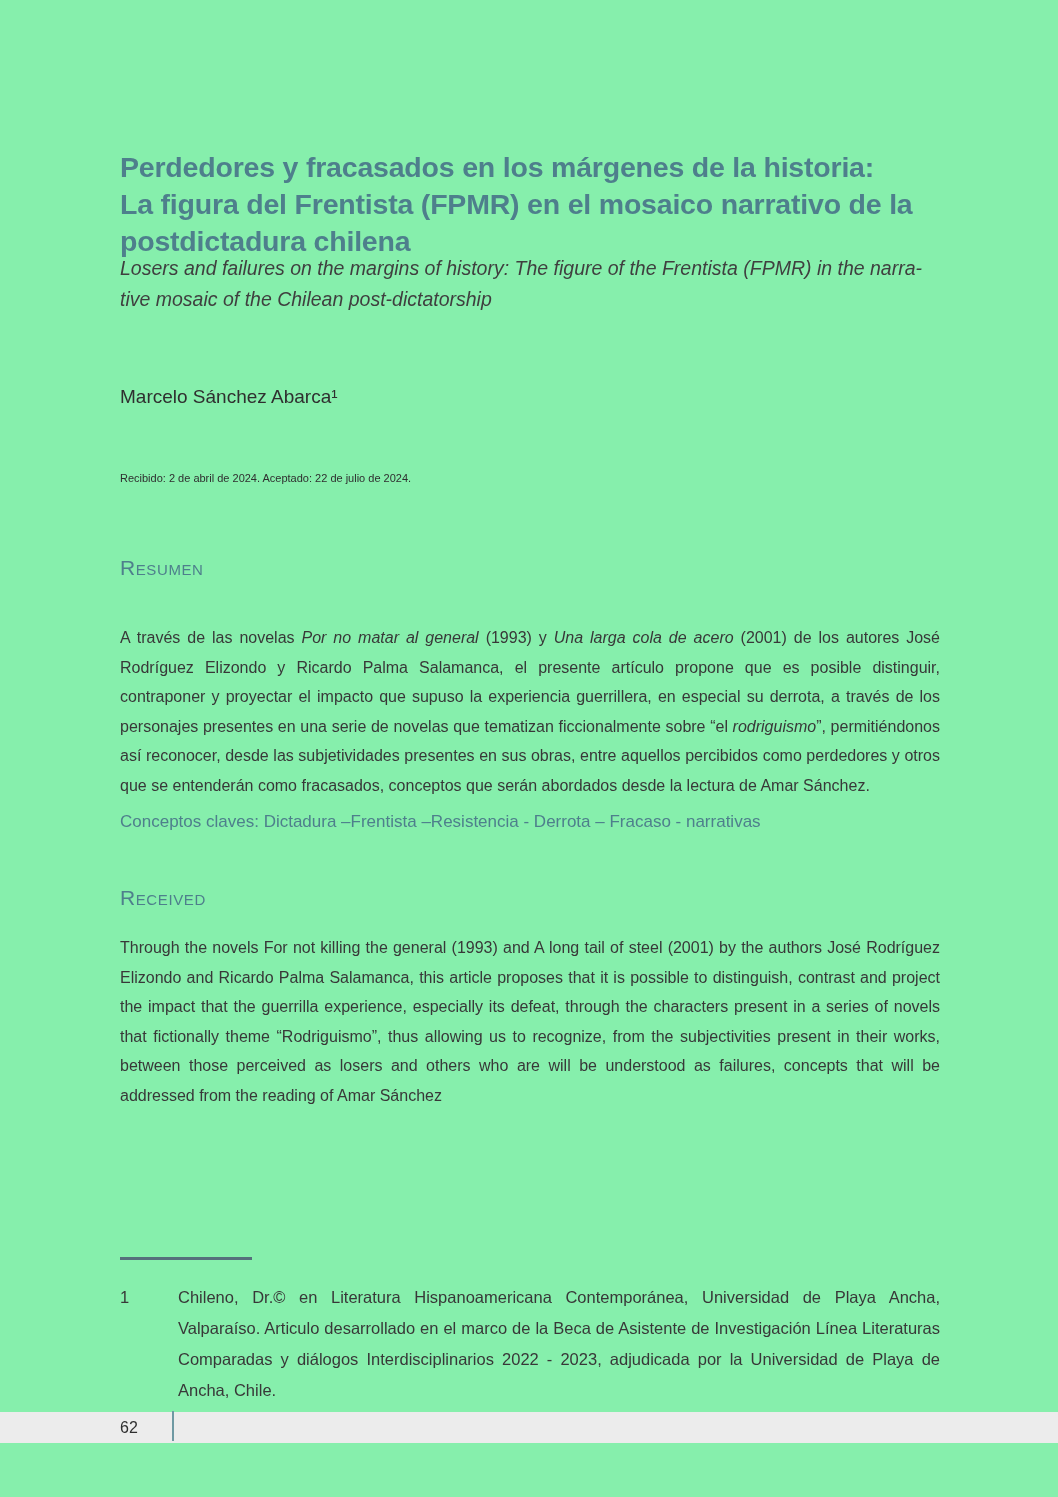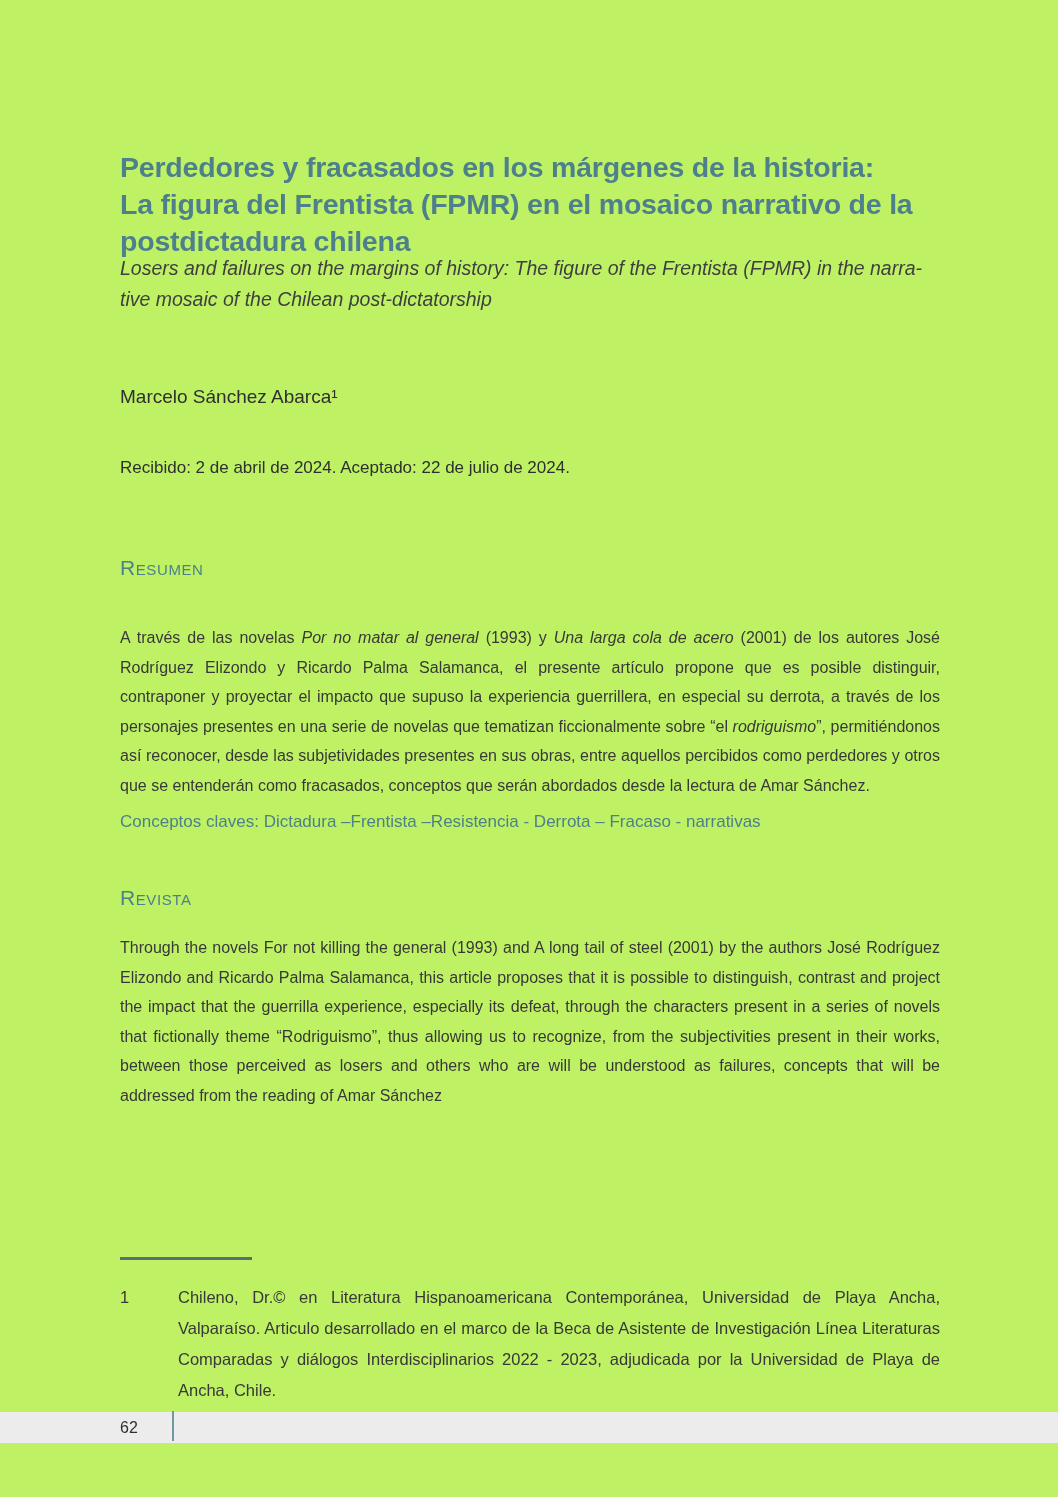--- a/index.html
+++ b/index.html
@@ -1,21 +1,21 @@
 <!DOCTYPE html>
 <html><head>
 <meta charset="utf-8">
 <style>
   html, body { margin: 0; padding: 0; background: #ffffff; }
   body { font-family: "Liberation Sans", sans-serif; color: #383838; }
   .page {
     position: relative;
     width: 1058px;
     height: 1497px;
-    background: #bef264;
+    background: #86efac;
     overflow: hidden;
   }
   .abs { position: absolute; }
   .col { left: 120px; width: 820px; }
 
   .title {
     top: 130px;
     font-size: 28.5px;
     line-height: 37px;
     font-weight: 600;
@@ -30,22 +30,22 @@
     font-style: italic;
     color: #3f3f3f;
     white-space: pre-line;
   }
   .author {
     top: 386px;
     font-size: 19px;
     color: #2f2f2f;
   }
   .dates {
-    top: 456px;
-    font-size: 17px;
+    top: 466px;
+    font-size: 11px;
     line-height: 24px;
     color: #2f2f2f;
   }
   .section-heading {
     font-size: 21px;
     font-variant: small-caps;
     font-weight: 500;
     letter-spacing: 0.6px;
     color: #4e7f8c;
   }
@@ -137,21 +137,21 @@
   <div class="abs col dates">
     <div>Recibido: 2 de abril de 2024. Aceptado: 22 de julio de 2024.</div>
   </div>
 
   <div class="abs col section-heading h-resumen">Resumen</div>
 
   <p class="abs col body-par p-resumen"><span>A través de las novelas </span><span style="font-style: italic;">Por no matar al general</span><span> (1993) y </span><span style="font-style: italic;">Una larga cola de acero</span><span> (2001) de los autores José Rodríguez Elizondo y Ricardo Palma Salamanca, el presente artículo propone que es posible distinguir, contraponer y proyectar el impacto que supuso la experiencia guerrillera, en especial su derrota, a través de los personajes presentes en una serie de novelas que tematizan ficcionalmente sobre “el </span><span style="font-style: italic;">rodriguismo</span><span>”, permitiéndonos así reconocer, desde las subjetividades presentes en sus obras, entre aquellos percibidos como perdedores y otros que se entenderán como fracasados, conceptos que serán abordados desde la lectura de Amar Sánchez.</span></p>
 
   <div class="abs col keywords k-es">Conceptos claves: Dictadura –Frentista –Resistencia - Derrota – Fracaso - narrativas</div>
 
-  <div class="abs col section-heading h-abstract">Revista</div>
+  <div class="abs col section-heading h-abstract">Received</div>
 
   <p class="abs col body-par p-abstract">Through the novels For not killing the general (1993) and A long tail of steel (2001) by the authors José Rodríguez Elizondo and Ricardo Palma Salamanca, this article proposes that it is possible to distinguish, contrast and project the impact that the guerrilla experience, especially its defeat, through the characters present in a series of novels that fictionally theme “Rodriguismo”, thus allowing us to recognize, from the subjectivities present in their works, between those perceived as losers and others who are will be understood as failures, concepts that will be addressed from the reading of Amar Sánchez</p>
 
 
   <div class="abs footnote-rule"></div>
 
   <div class="abs footnote">
     <span class="footnote-num">1</span>
     <div class="footnote-body">Chileno, Dr.© en Literatura Hispanoamericana Contemporánea, Universidad de Playa Ancha, Valparaíso. Articulo desarrollado en el marco de la Beca de Asistente de Investigación Línea Literaturas Comparadas y diálogos Interdisciplinarios 2022 - 2023, adjudicada por la Universidad de Playa de Ancha, Chile.</div>
   </div>

